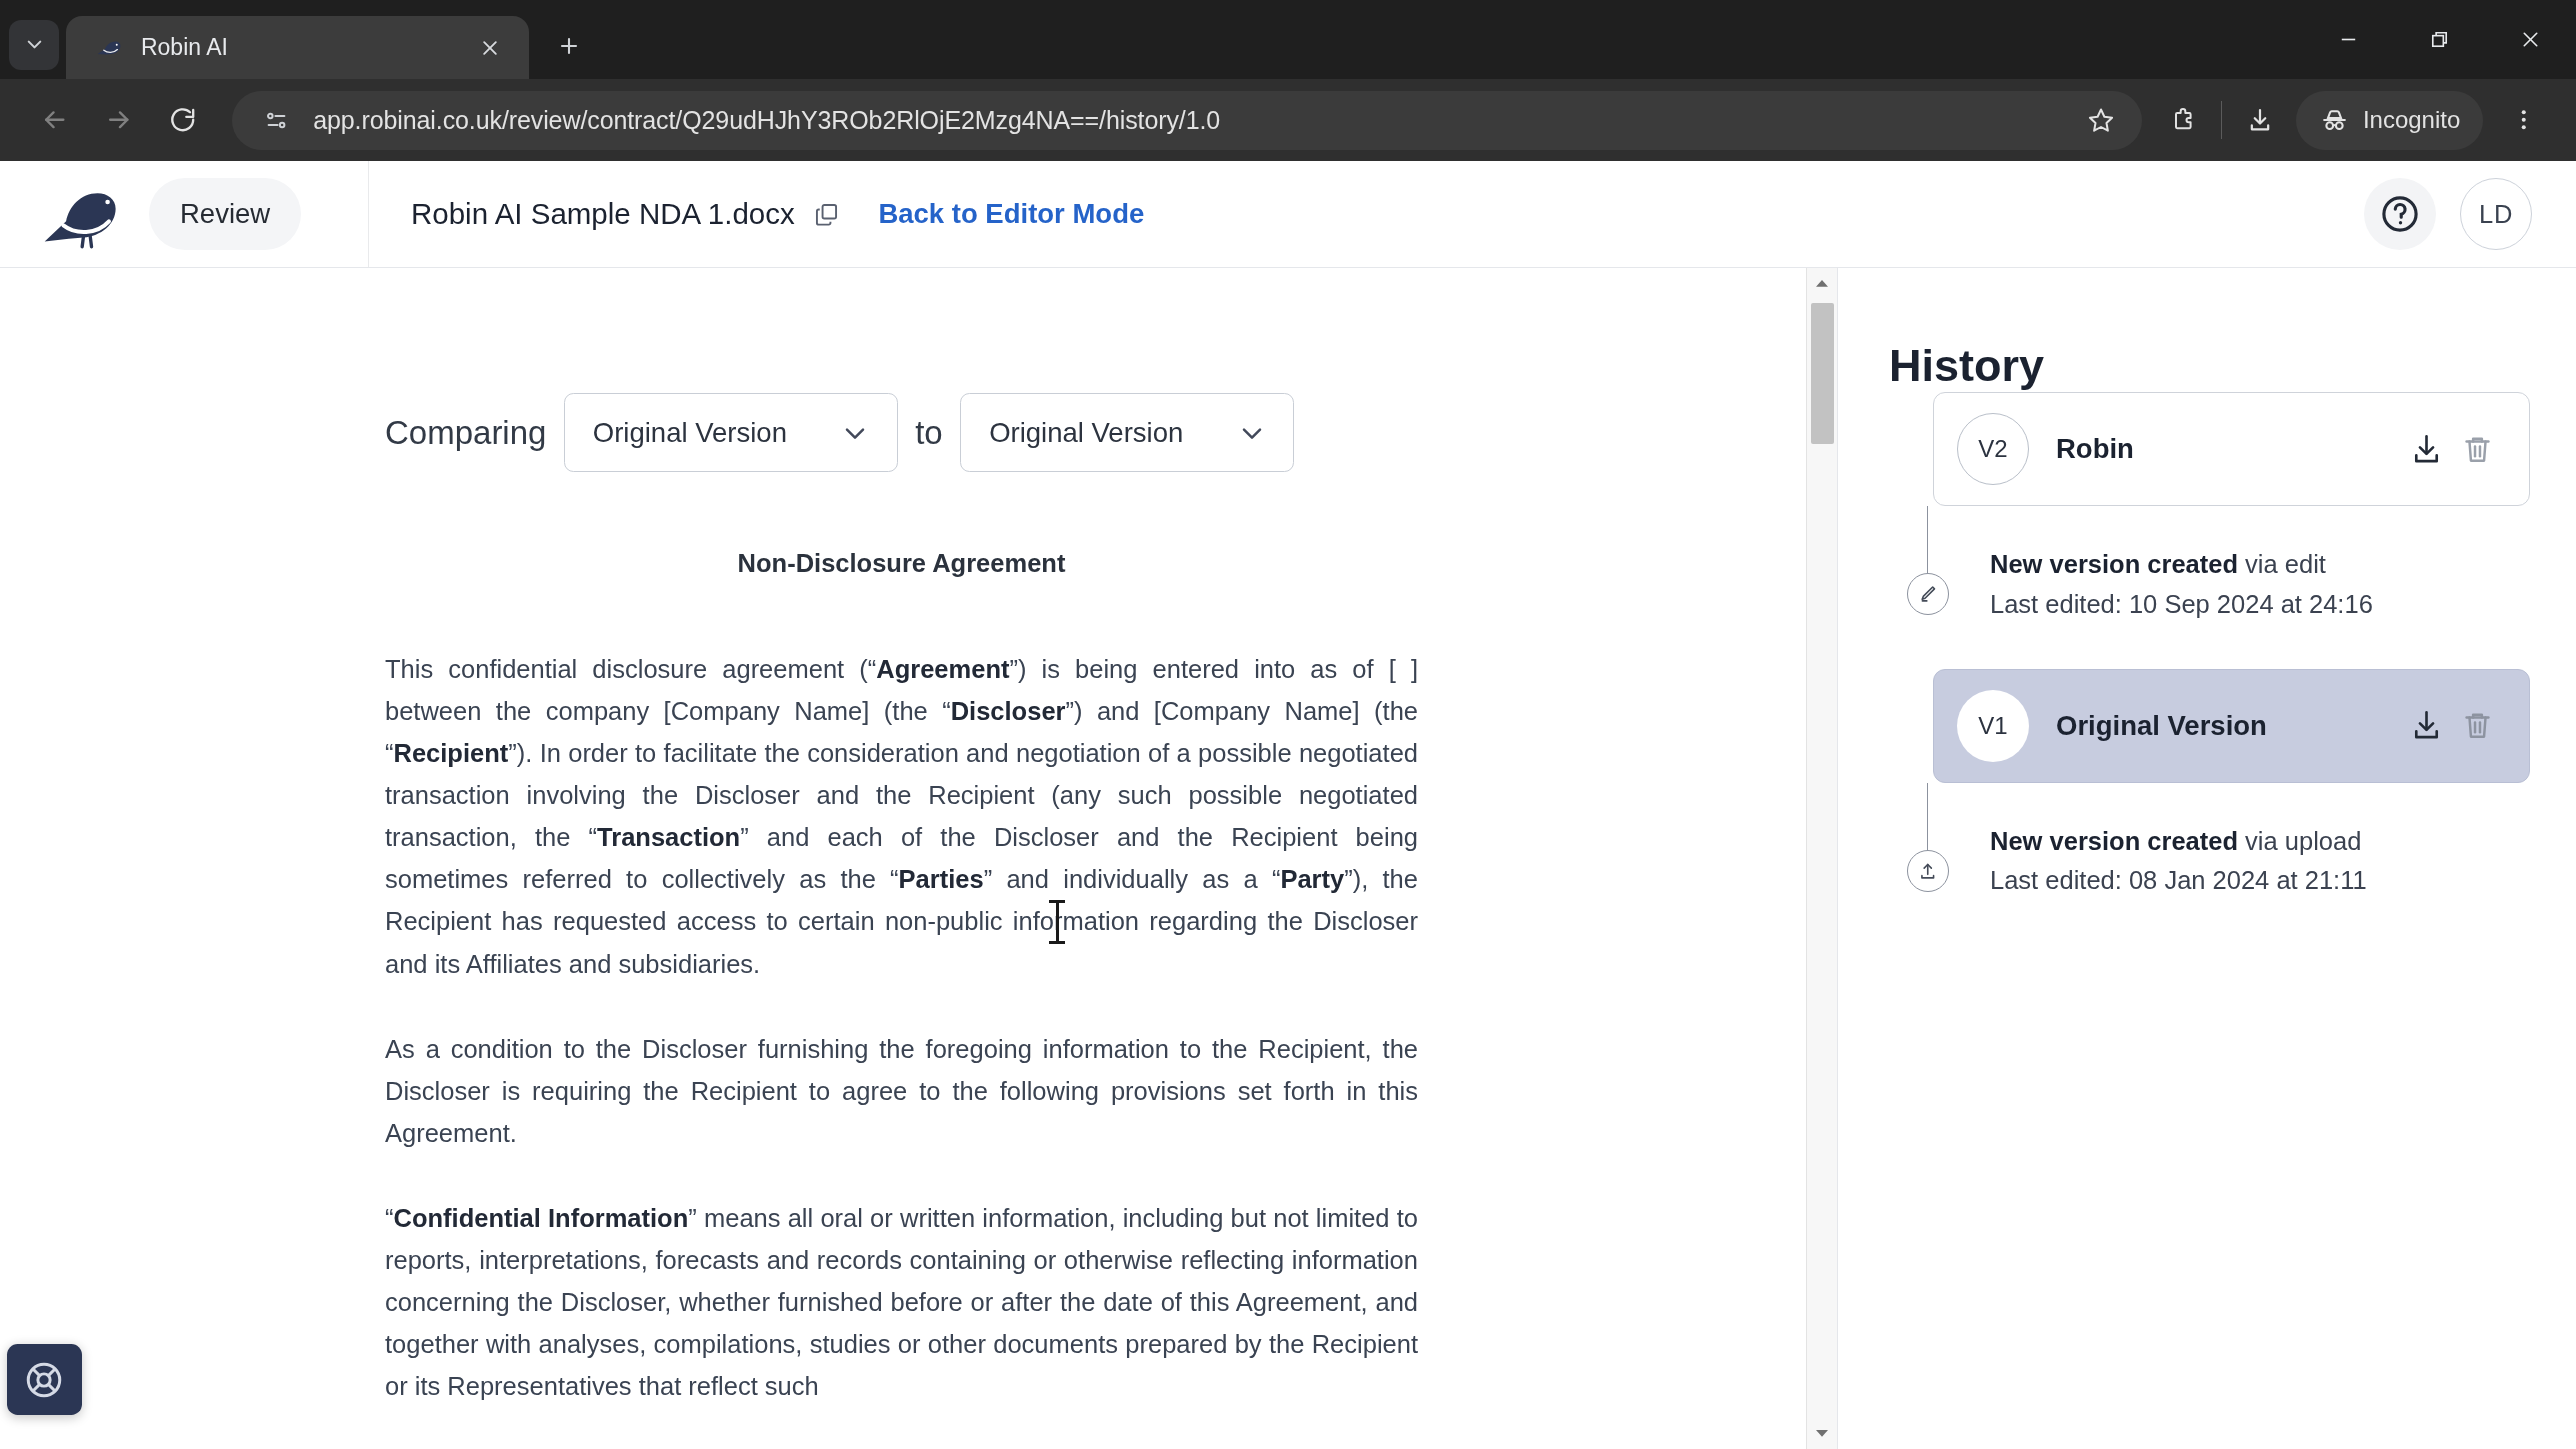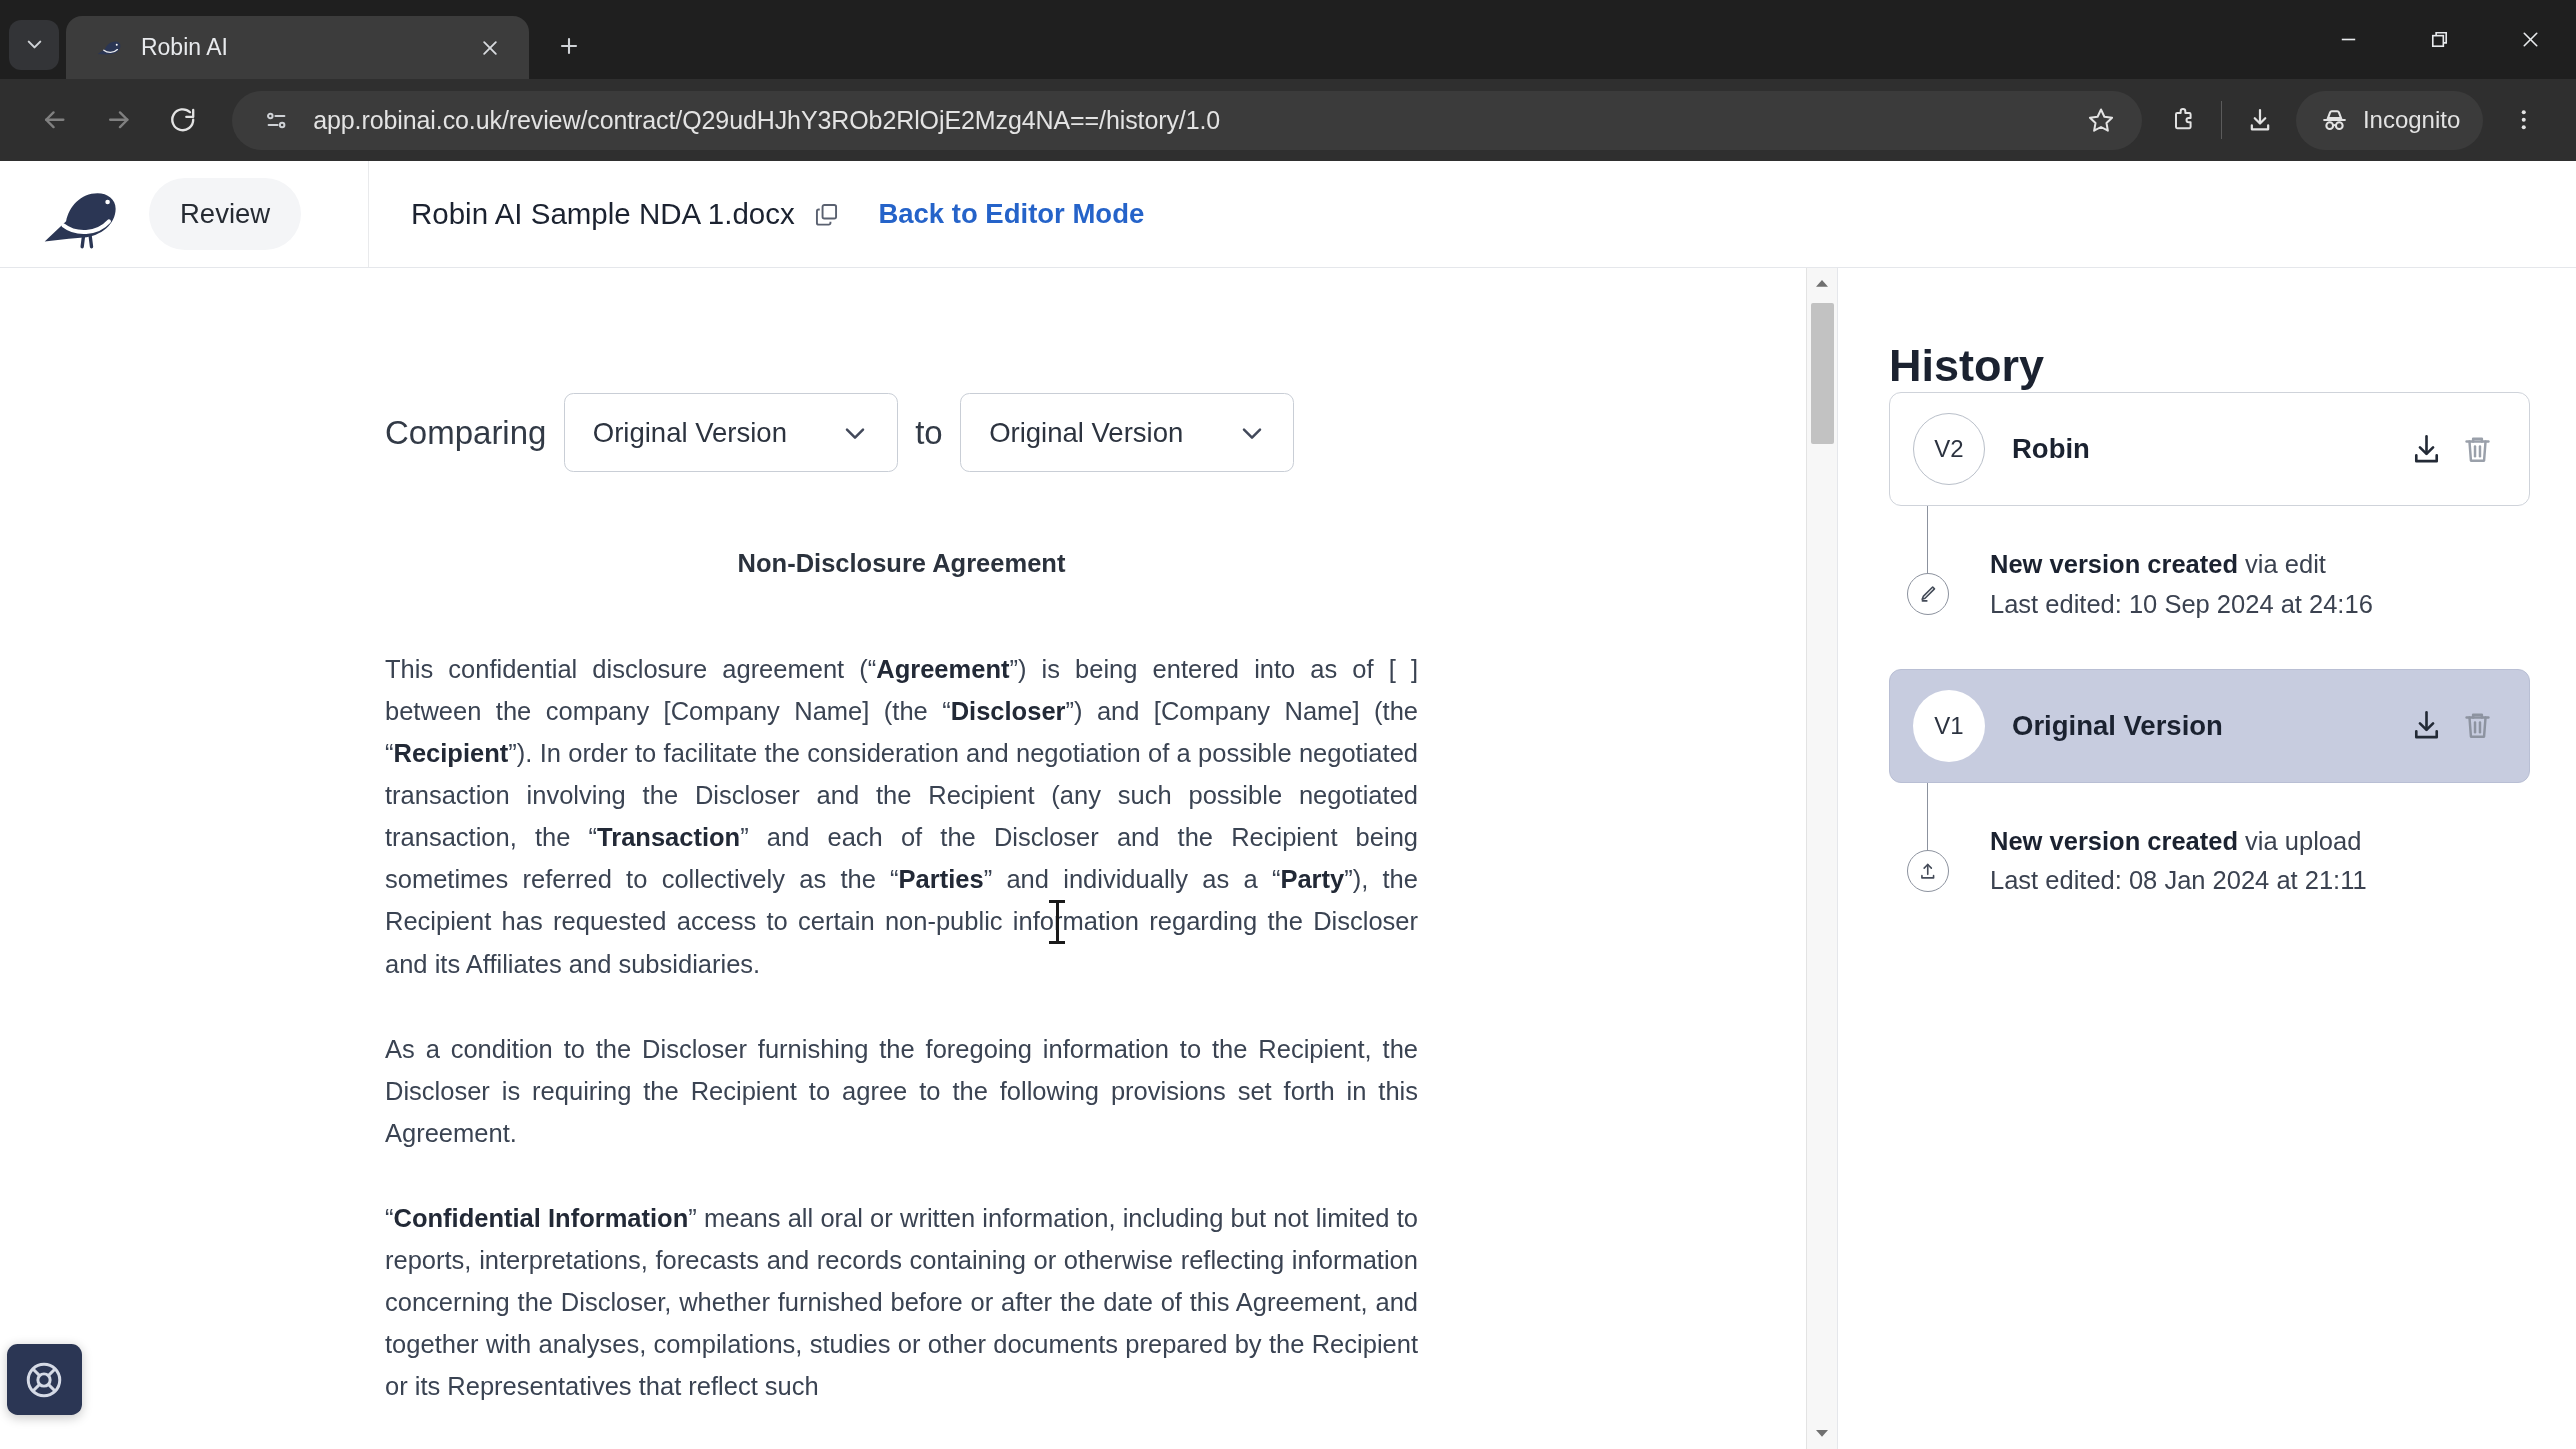--- a/index.html
+++ b/index.html
@@ -214,21 +214,21 @@
     padding: 72px 46px 0 51px; overflow: hidden;
   }
   .history-title {
     font-size: 45px; font-weight: 700; color: #1b2230; 
   }
 
   .version-block { position: relative; }
   .version-card {
     height: 114px; border: 1.3px solid #cfd3da; border-radius: 12px;
     background: #fff; display: flex; align-items: center;
-    padding: 0 26px 0 23px; position: relative; z-index: 2;
+    padding: 0 26px 0 23px; position: relative; z-index: 2; margin-left: 44px;
   }
   .version-card.selected { background: #c7ccdf; border-color: #b9bfd4; }
   .version-badge {
     width: 72px; height: 72px; border-radius: 50%;
     border: 1.3px solid #b9bfc9; background: #fff;
     display: flex; align-items: center; justify-content: center; flex-shrink: 0;
   }
   .version-card.selected .version-badge { border-color: transparent; background: #fff; }
   .version-badge span { font-size: 24px; color: #2c3340; }
   .version-name { font-size: 27.5px; font-weight: 700; color: #1b2230; margin-left: 27px; flex: 1; white-space: nowrap; }
@@ -415,20 +415,32 @@
         <div class="doc-title">Robin AI Sample NDA 1.docx</div>
         <div class="copy-btn">
           <svg viewBox="0 0 24 24" fill="none" stroke="#5a6170" stroke-width="1.7" stroke-linejoin="round">
               <rect x="8.5" y="3.5" width="12" height="12" rx="1.6"></rect>
               <path d="M15.5 18.5v1A1.5 1.5 0 0 1 14 21H5a1.5 1.5 0 0 1-1.5-1.5V9A1.5 1.5 0 0 1 5 7.5h1"></path>
             </svg>
         </div>
         <div class="editor-link">Back to Editor Mode</div>
       </div>
 
+      <div class="header-right">
+        <div class="help-btn">
+          <svg viewBox="0 0 24 24" fill="none" stroke="#232a36" stroke-width="1.8" stroke-linecap="round">
+              <circle cx="12" cy="12" r="9.2"></circle>
+              <path d="M9.3 9.2a2.8 2.8 0 1 1 3.4 2.9v1.7"></path>
+              <circle cx="12.3" cy="17" r="0.95" fill="#232a36" stroke="none"></circle>
+            </svg>
+        </div>
+        <div class="avatar">
+          <span>LD</span>
+        </div>
+      </div>
     </div>
 
     <div class="app-body">
 
       <div class="doc-pane">
         <div class="doc-inner">
 
           <div class="compare-row">
             <div class="compare-label">Comparing</div>
             <div class="select-box">

